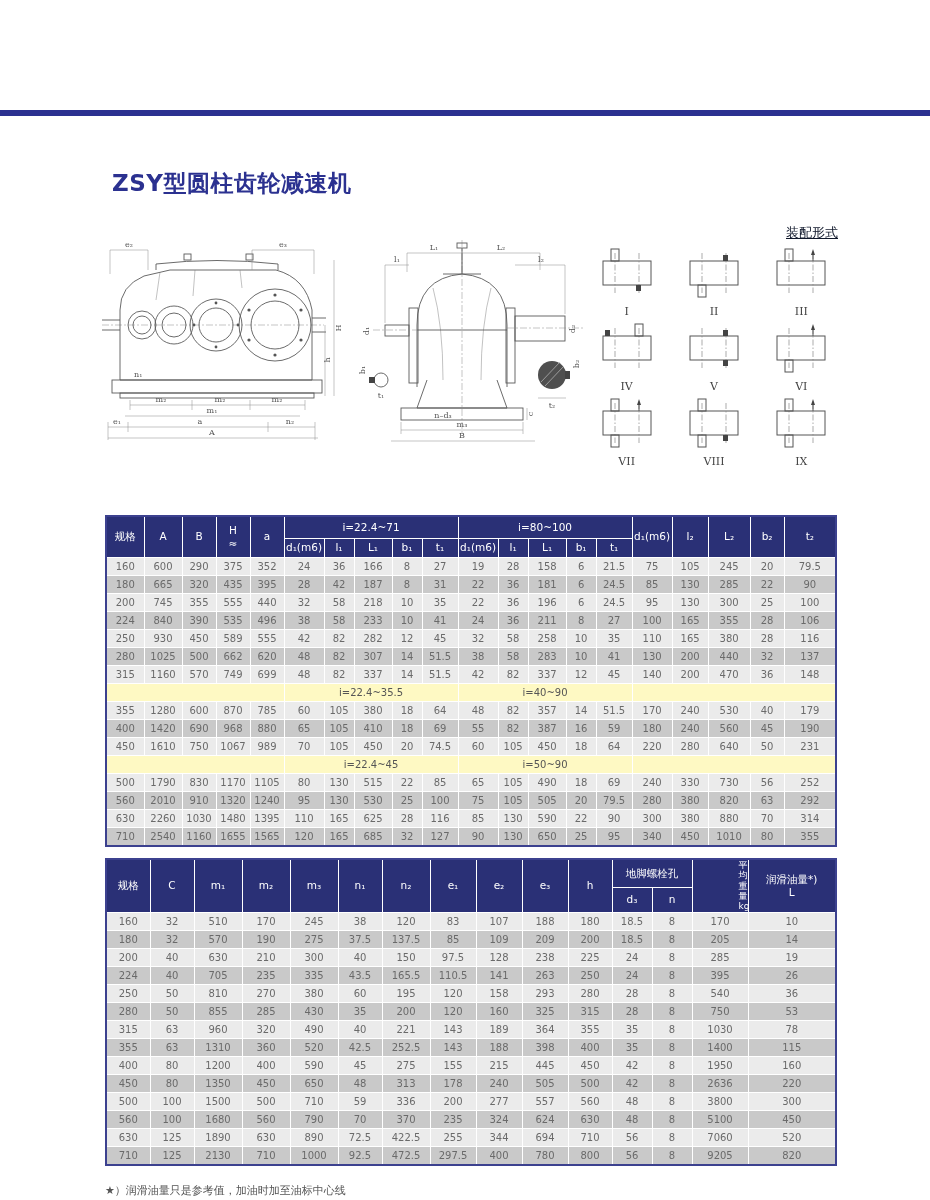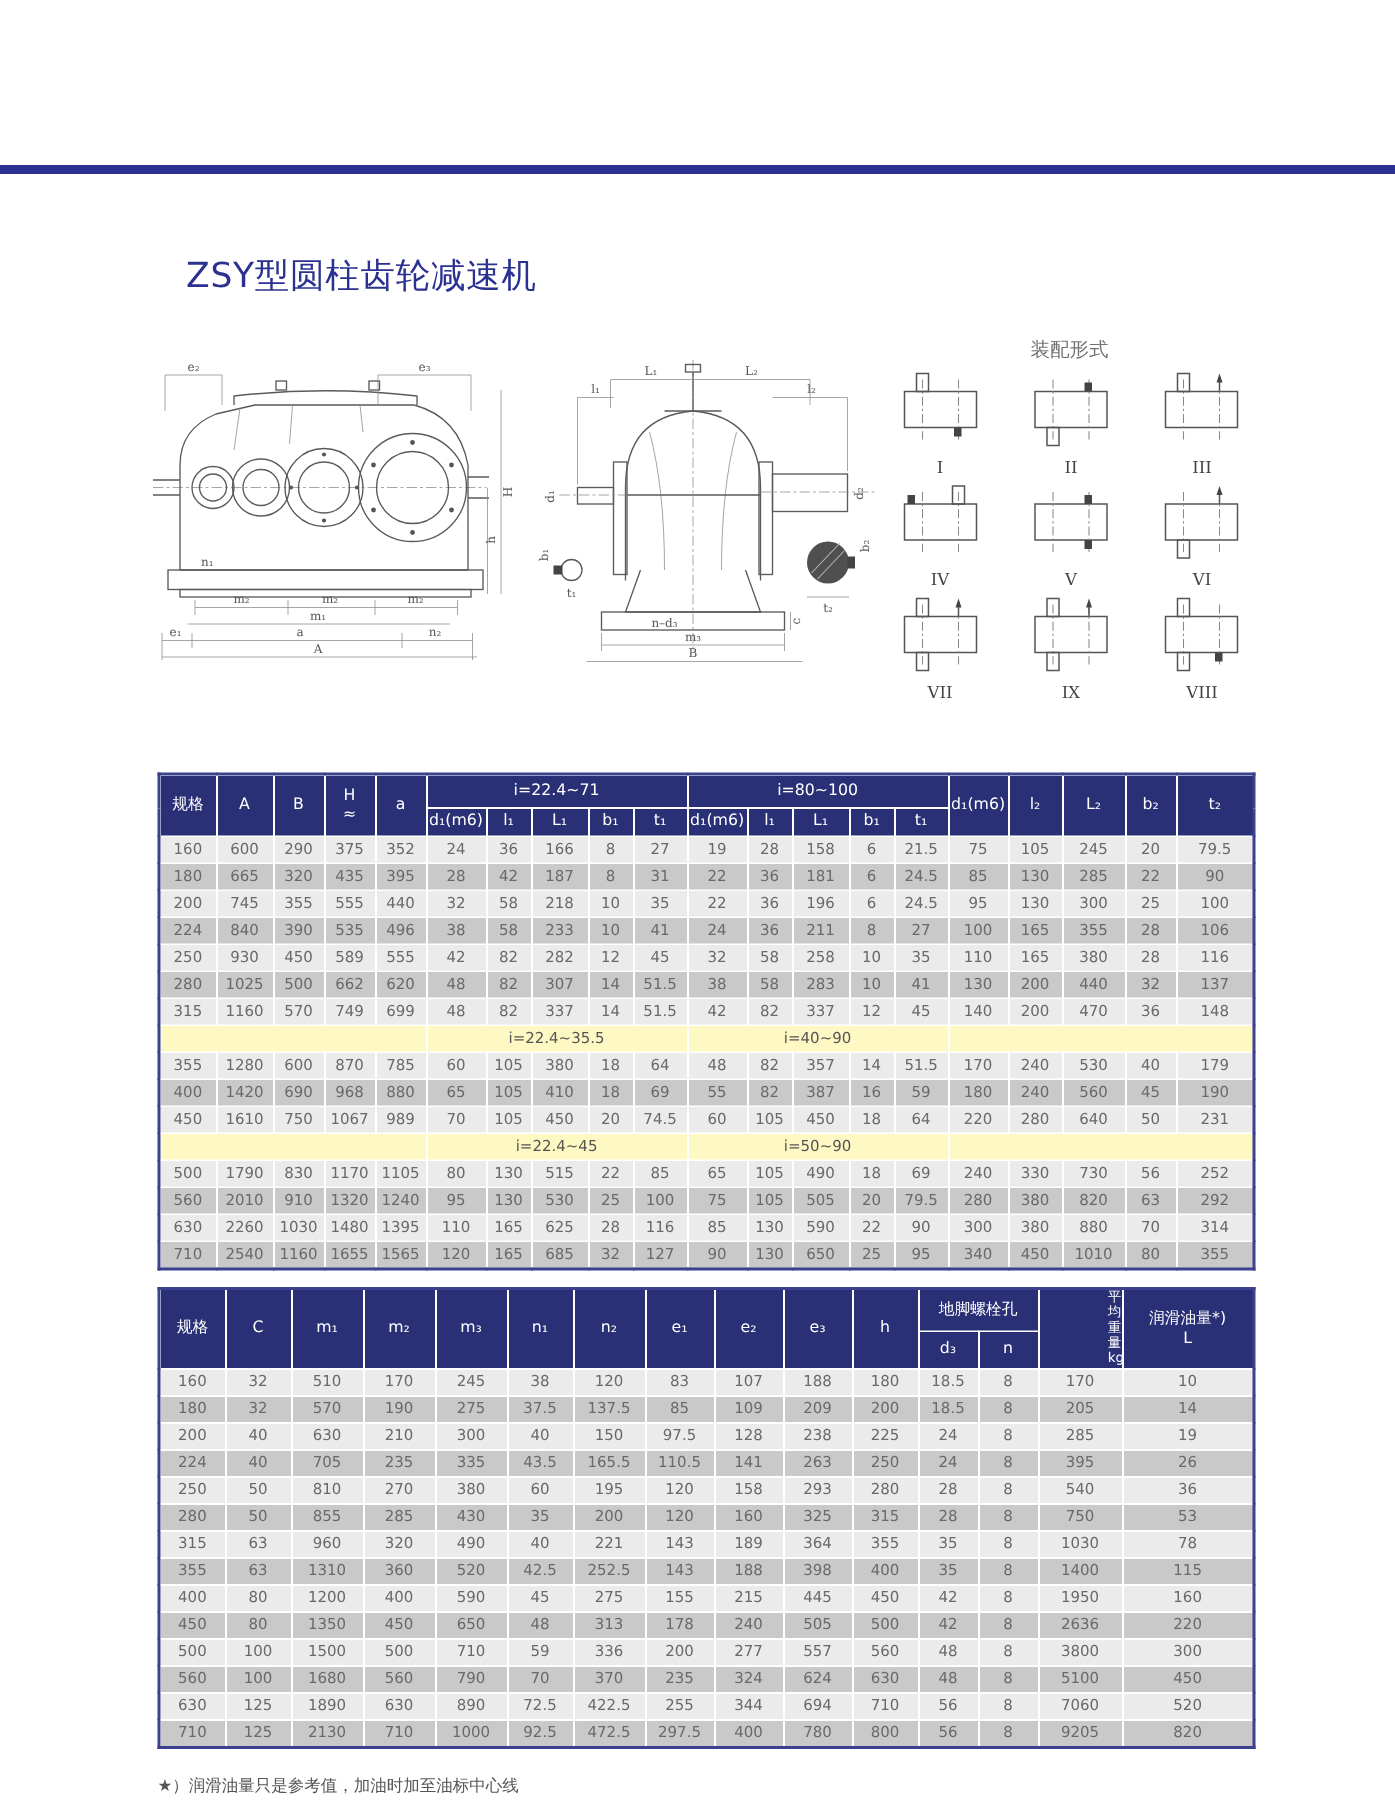--- a/index.html
+++ b/index.html
@@ -1,20 +1,20 @@
 <!DOCTYPE html>
 <html><head>
 <meta charset="utf-8">
 <style>
   html,body{margin:0;padding:0;background:#fff;}
   body{width:930px;height:1200px;position:relative;overflow:hidden;
        font-family:"DejaVu Sans","Liberation Sans",sans-serif;}
   .topline{position:absolute;left:0;top:110px;width:930px;height:6px;background:#2b3190;}
-  .page-title{position:absolute;left:112px;top:168px;font-size:23px;font-weight:normal;color:#2b3190;letter-spacing:.5px;margin-left:12px;}
-  .asm-title{position:absolute;left:588px;top:224px;width:250px;text-align:center;font-size:13px;color:#737373;}
+  .page-title{position:absolute;left:112px;top:168px;font-size:23px;font-weight:bold;color:#2b3190;letter-spacing:.5px;}
+  .asm-title{position:absolute;left:588px;top:224px;width:250px;text-align:right;font-size:13px;color:#0f172a;text-decoration:underline;}
   #asmgrid{position:absolute;left:588px;top:246px;width:252px;display:grid;
            grid-template-columns:repeat(3,1fr);column-gap:10px;row-gap:4px;}
   .asm-cell{text-align:center;}
   .asm-label{font-size:11px;color:#444;font-family:"DejaVu Serif","Liberation Serif",serif;line-height:1;}
   .mln{fill:none;stroke:#555;stroke-width:1;}
   .mfill{fill:#444;stroke:none;}
   .mdd{stroke:#888;stroke-width:.7;stroke-dasharray:6 2 1.5 2;}
   .drawing{position:absolute;}
   .ln{fill:none;stroke:#5a5a5a;stroke-width:.9;}
   .thin{fill:none;stroke:#777;stroke-width:.45;}
@@ -216,31 +216,31 @@
         <rect x="17" y="39" width="8" height="12" class="mln"></rect>
         <line x1="45" y1="15" x2="45" y2="6" class="mln"></line>
         <polygon points="43,9 47,9 45,3" class="mfill"></polygon>
       </svg><div class="asm-label">VII</div></div>
     <div class="asm-cell"><svg width="66" height="56" viewBox="0 0 66 56">
         <rect x="9" y="15" width="48" height="24" class="mln"></rect>
         <line x1="21" y1="7" x2="21" y2="47" class="mdd"></line>
         <line x1="45" y1="7" x2="45" y2="47" class="mdd"></line>
         <rect x="17" y="3" width="8" height="12" class="mln"></rect>
         <rect x="17" y="39" width="8" height="12" class="mln"></rect>
-        <line x1="45" y1="15" x2="45" y2="6" class="mln"></line>
-        <polygon points="43,9 47,9 45,3" class="mfill"></polygon>
-      </svg><div class="asm-label">IX</div></div>
+        <rect x="42" y="39" width="5" height="6" class="mfill"></rect>
+      </svg><div class="asm-label">VIII</div></div>
     <div class="asm-cell"><svg width="66" height="56" viewBox="0 0 66 56">
         <rect x="9" y="15" width="48" height="24" class="mln"></rect>
         <line x1="21" y1="7" x2="21" y2="47" class="mdd"></line>
         <line x1="45" y1="7" x2="45" y2="47" class="mdd"></line>
         <rect x="17" y="3" width="8" height="12" class="mln"></rect>
         <rect x="17" y="39" width="8" height="12" class="mln"></rect>
-        <rect x="42" y="39" width="5" height="6" class="mfill"></rect>
-      </svg><div class="asm-label">VIII</div></div>
+        <line x1="45" y1="15" x2="45" y2="6" class="mln"></line>
+        <polygon points="43,9 47,9 45,3" class="mfill"></polygon>
+      </svg><div class="asm-label">IX</div></div>
   </div>
 
 <table class="tbl" id="t1">
   <colgroup>
     <col style="width:38px">
       <col style="width:38px">
       <col style="width:34px">
       <col style="width:34px">
       <col style="width:34px">
     <col style="width:40px">

